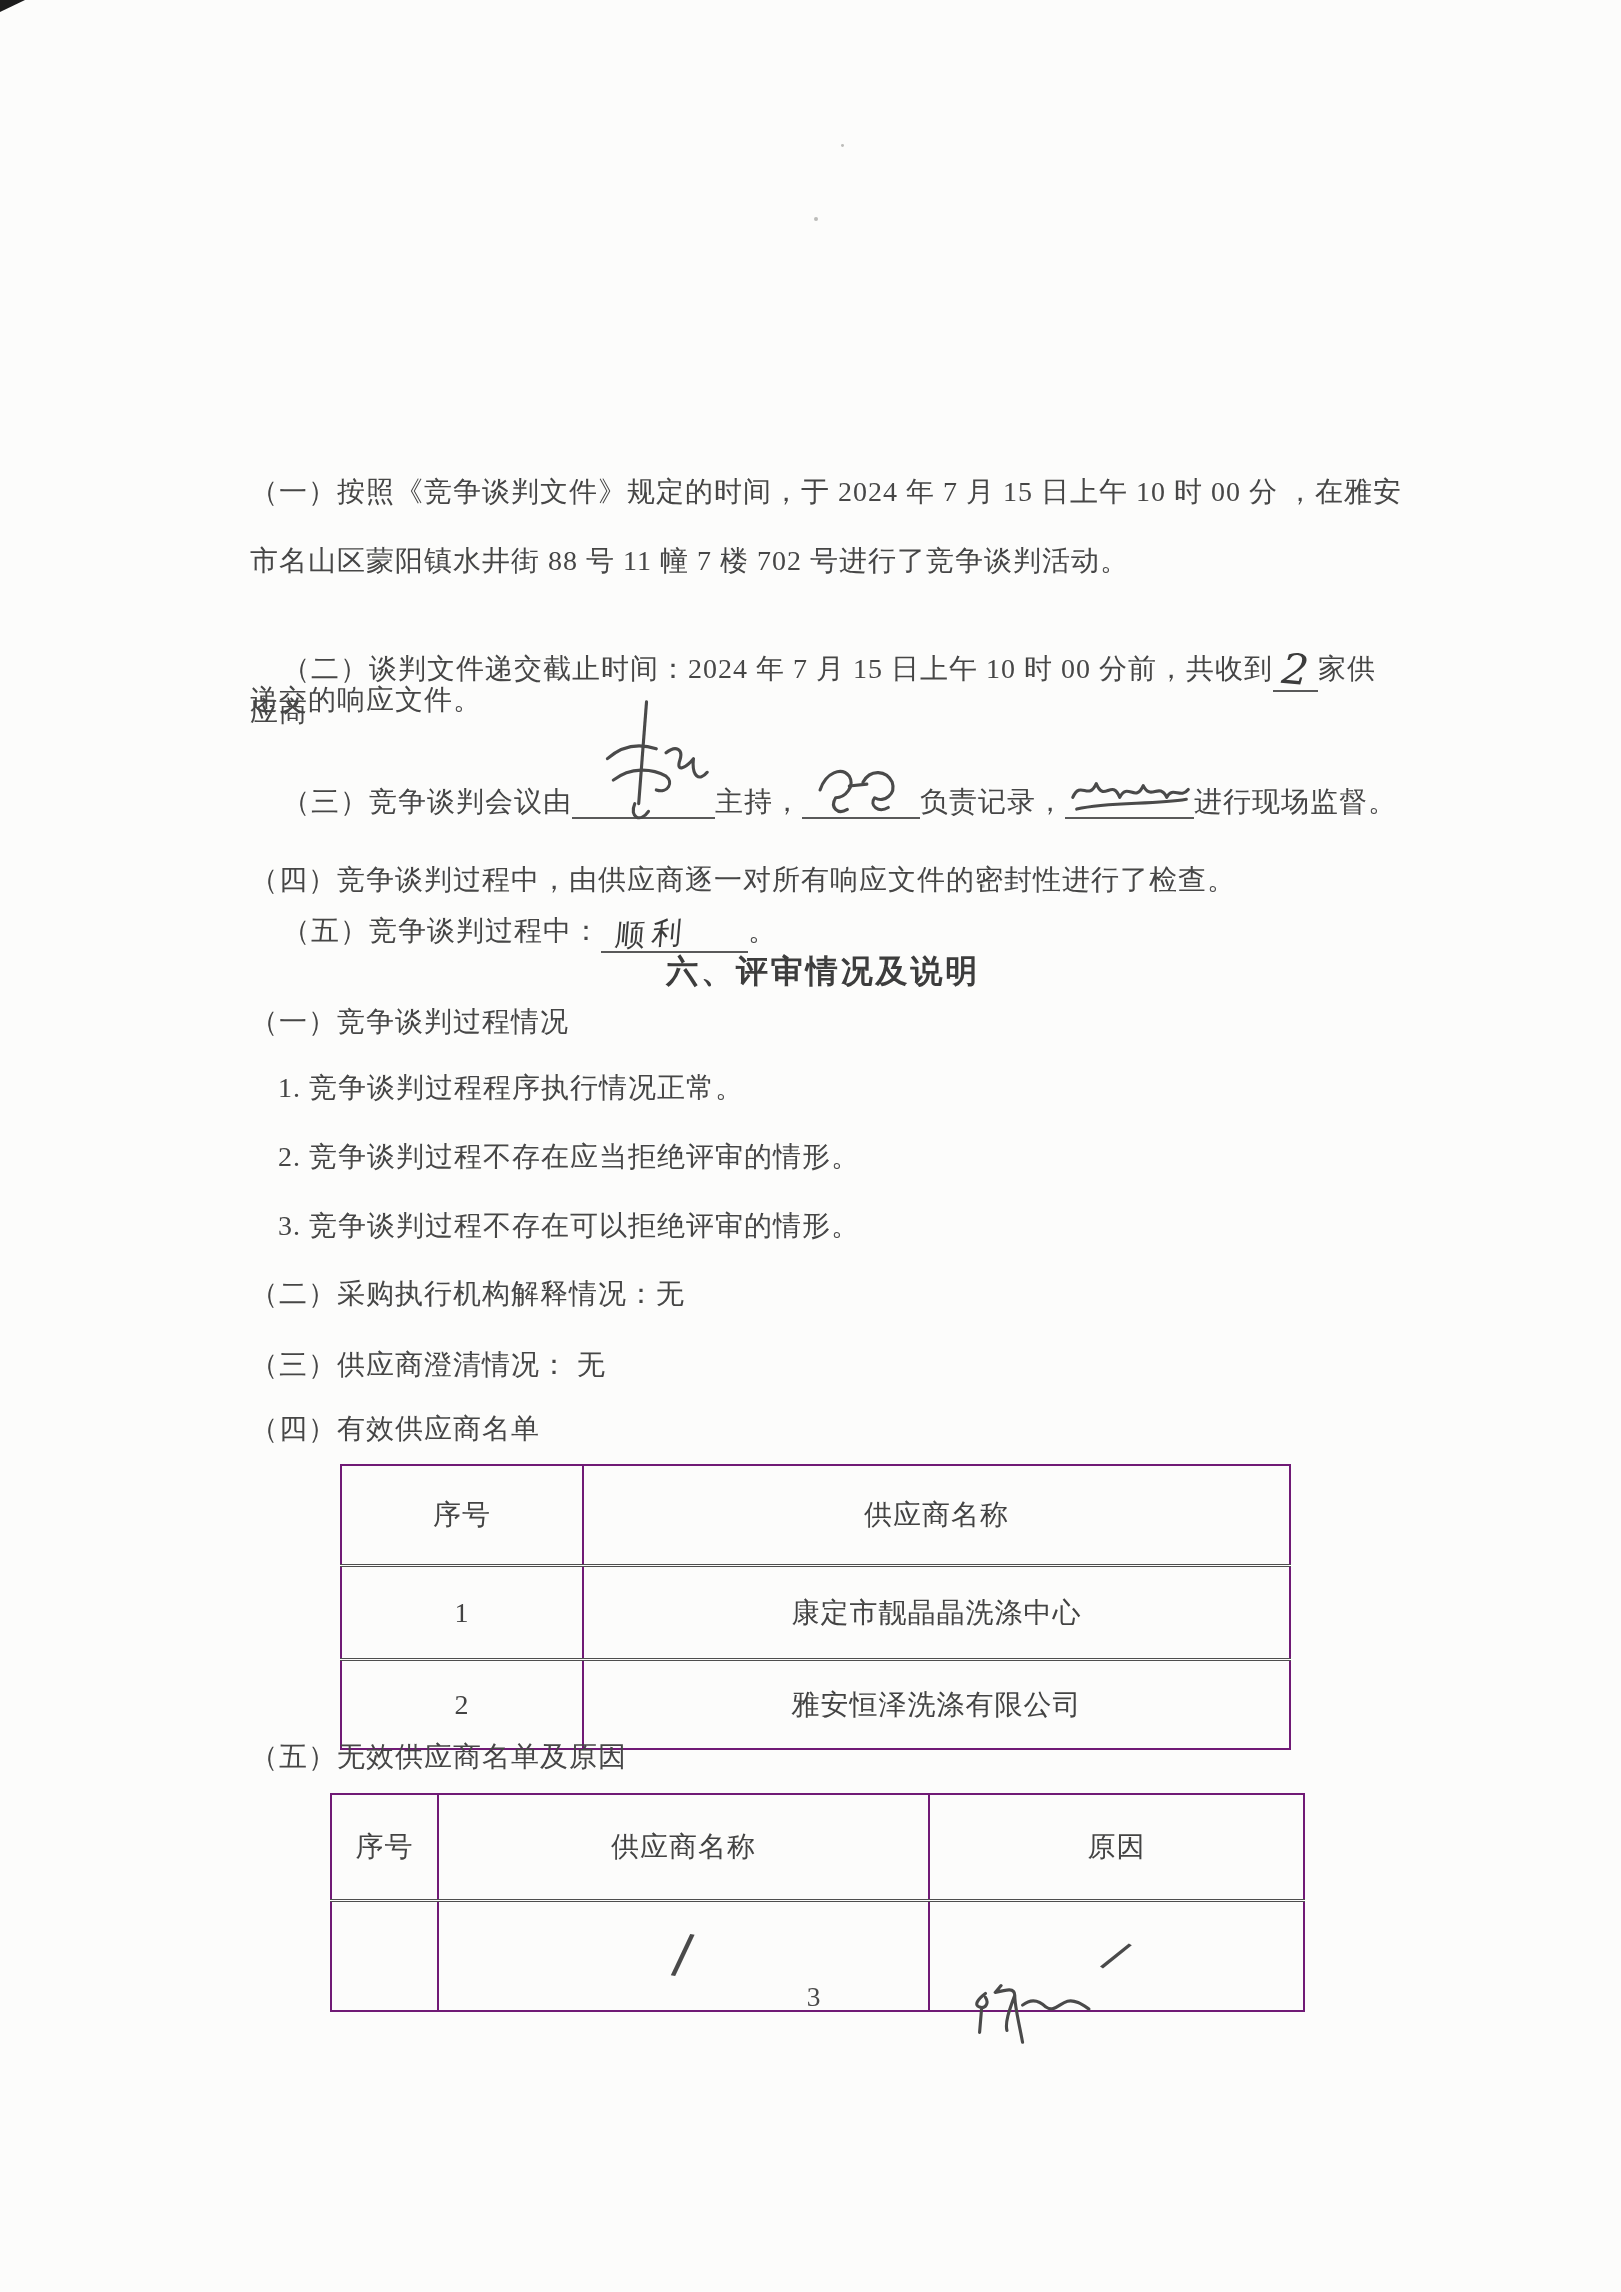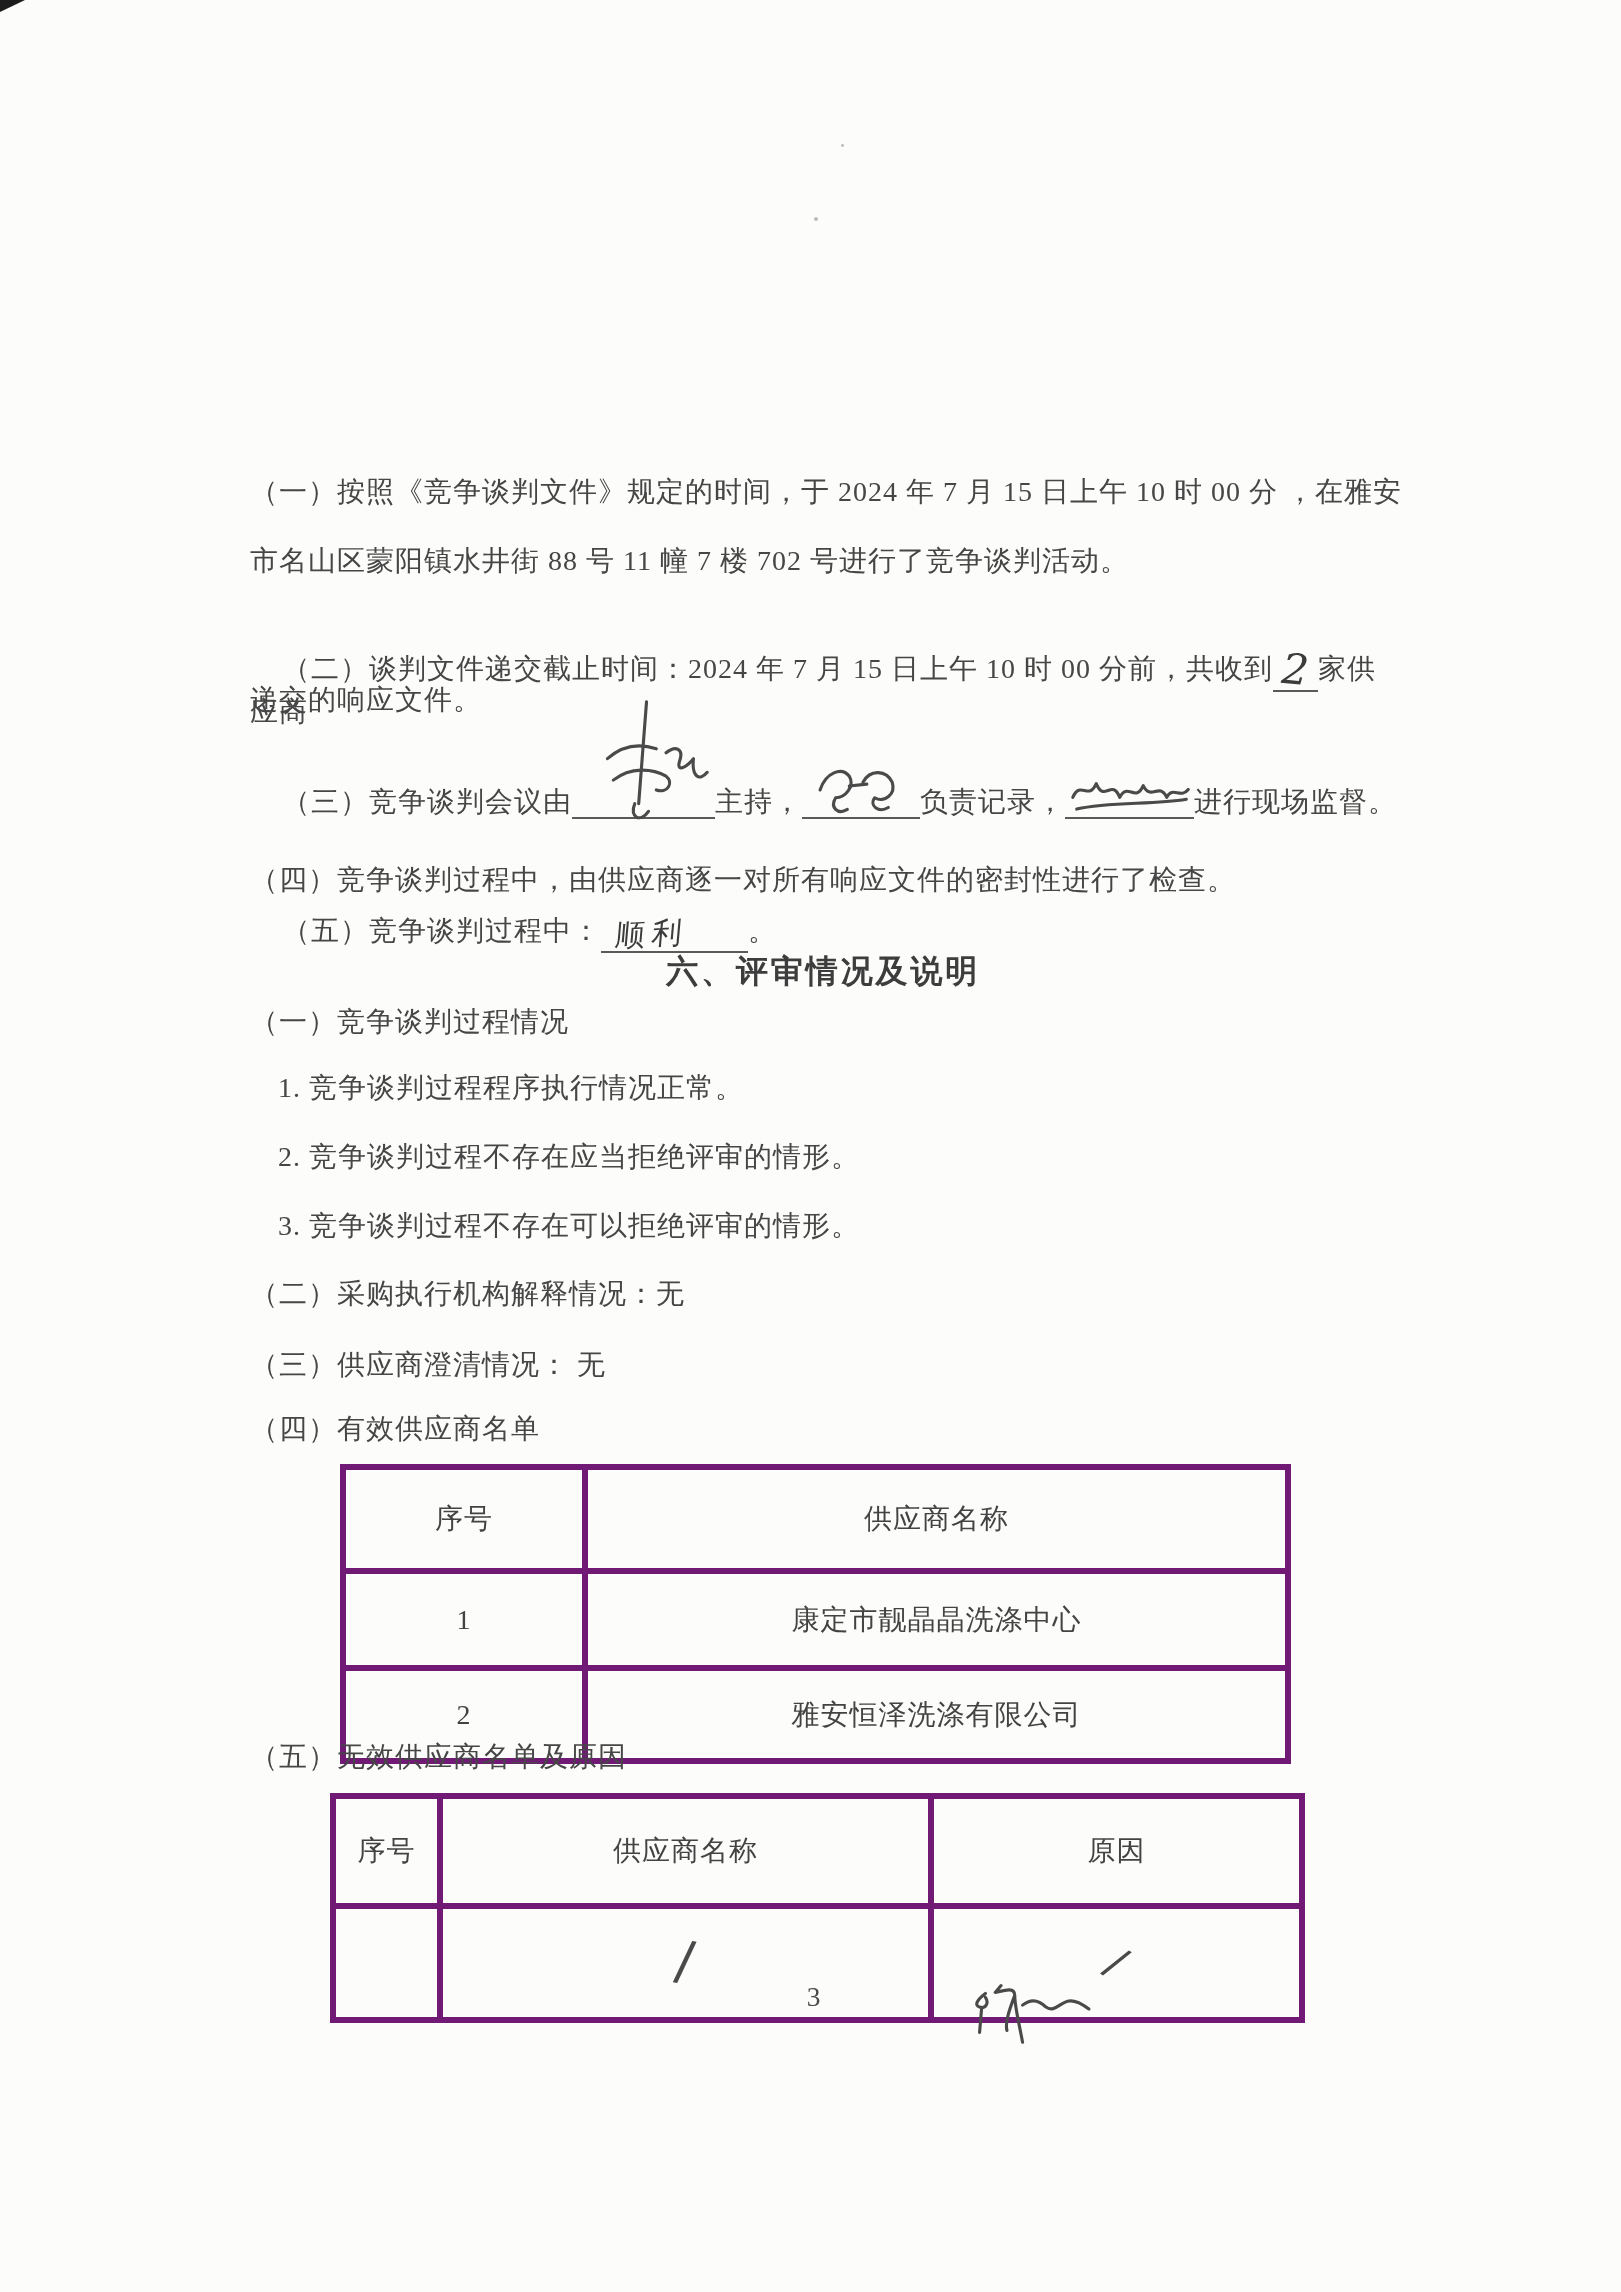--- a/index.html
+++ b/index.html
@@ -32,21 +32,21 @@
     display:inline-block; font-family:"DejaVu Serif",serif; font-style:italic;
     font-size:42px; line-height:29px; transform:rotate(5deg);
     position:relative; top:-2px; padding:0 5.9px;
   }
   .hw-answer{
     display:inline-block; font-size:30px; letter-spacing:6.9px;
     transform:rotate(-3deg) skewX(-8deg); position:relative; top:-3.9px; left:13.7px;
   }
   table{border-collapse:collapse; position:absolute; table-layout:fixed;}
   td,th{
-    border:6px solid #701a75; text-align:center; vertical-align:middle;
+    border:2px solid #701a75; text-align:center; vertical-align:middle;
     font-size:28px; font-weight:normal; color:#434343; letter-spacing:1px;
     padding:12px; overflow:visible;
   }
   .t1{left:340px; top:1464px; width:951px;}
   .t1 .hrow th{height:74px; border-bottom:3.9px double #4e4e4e;}
   .t1 .r1 td{height:67px; border-bottom:3.9px double #4e4e4e;}
   .t1 .r2 td{height:63px;}
   .t2{left:330px; top:1793px; width:975px;}
   .t2 .hrow th{height:80px; border-bottom:3.9px double #4e4e4e;}
   .t2 .r1 td{height:84px;}

